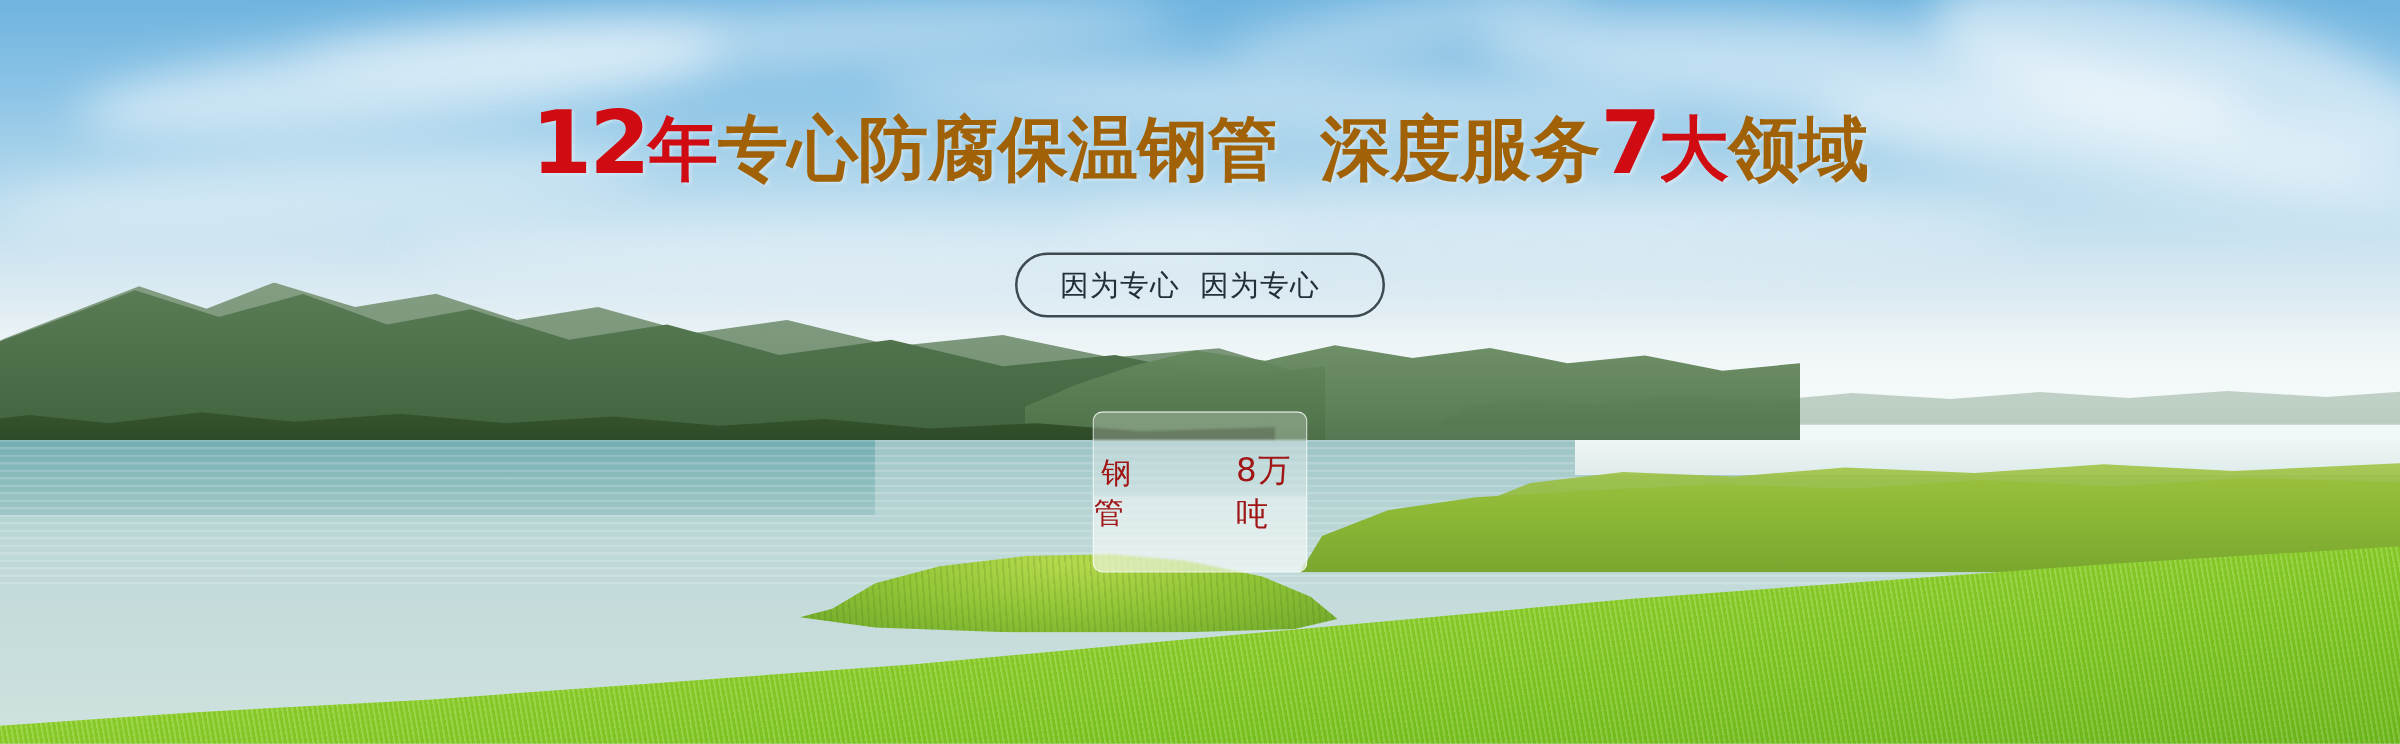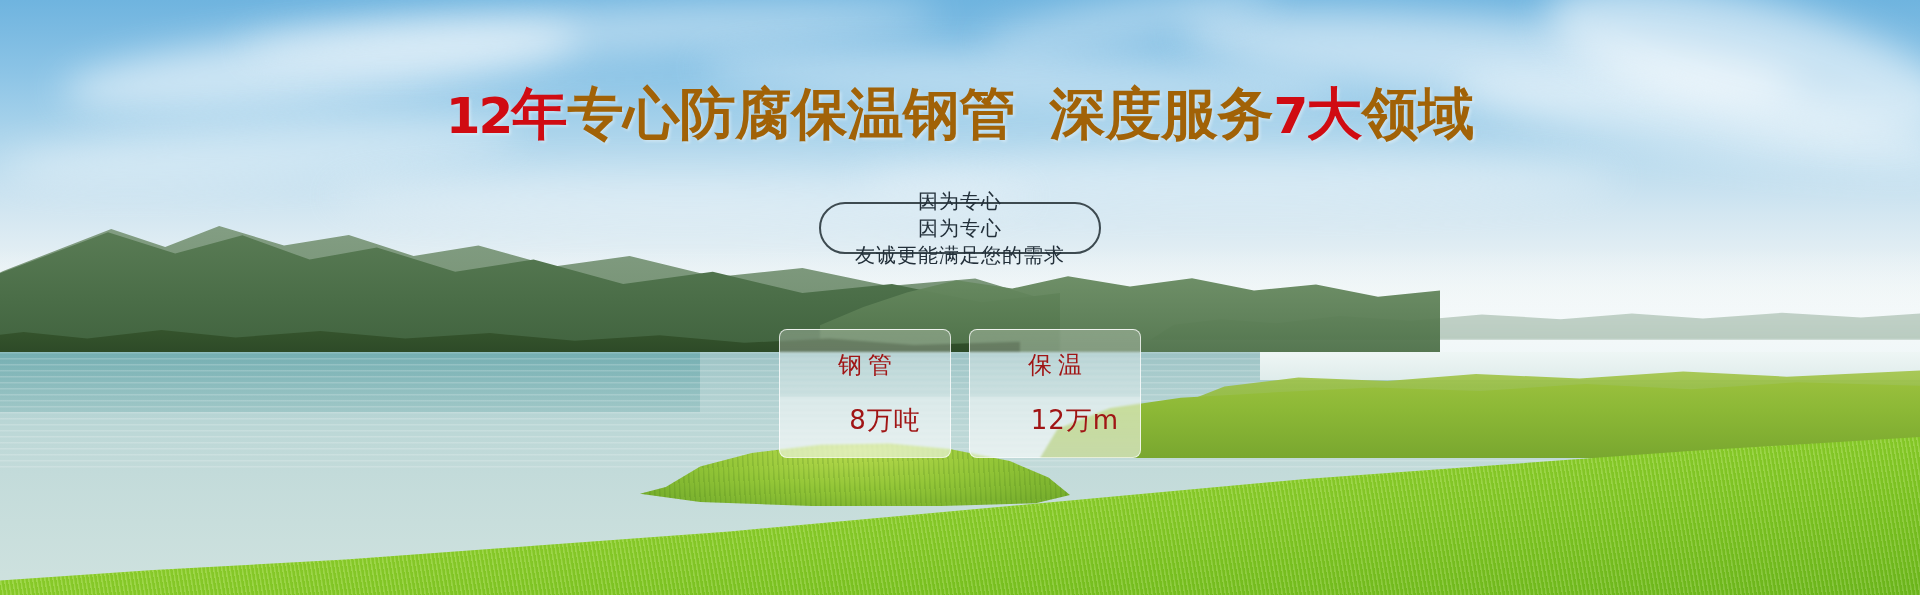--- a/index.html
+++ b/index.html
@@ -162,56 +162,55 @@
     font-weight:bold;
     font-size:56px;
     line-height:60px;
     letter-spacing:0px;
     white-space:nowrap;
     text-shadow:2px 2px 3px rgba(255,255,255,.35);
   }
   .headline .dark{ color:#a16207; }
   .headline .red{ color:#d00b12; }
   .headline .num{
-    font-size:50px;
+    font-size:70px;
     font-weight:bold;
     letter-spacing:-2px;
   }
   .headline .gap{ display:inline-block; width:34px; }
 
   .subtitle{
     position:absolute; left:50%; top:202px;
     transform:translateX(-50%);
     height:52px;
     padding:0 34px;
     display:flex; align-items:center; justify-content:center;
     border:2px solid #3d4a50;
     border-radius:26px;
     font-family:Liberation Sans, sans-serif;
-    font-size:20px;
+    font-size:23px;
     color:#23303a;
     letter-spacing:1px;
     white-space:nowrap;
-    flex-direction:column;
   }
   .subtitle .sp{ display:inline-block; width:16px; }
 
   .cards{
     position:absolute; left:50%; top:329px;
     transform:translateX(-50%);
     display:flex;
     gap:18px;
   }
   .card{
     width:172px; height:129px;
     border:1px solid rgba(255,255,255,.75);
     border-radius:8px;
     background:linear-gradient(180deg, rgba(255,255,255,.26) 0%, rgba(255,255,255,.30) 52%, rgba(255,255,255,.50) 53%, rgba(255,255,255,.58) 100%);
     backdrop-filter:blur(1px);
-    display:flex; flex-direction:column;
+    display:flex; flex-direction:row;
     align-items:center; justify-content:center;
     gap:22px;
     font-family:"DejaVu Sans","Liberation Sans",sans-serif;
   }
   .card .k{
     font-size:24px;
     color:#a01515;
     letter-spacing:6px;
     text-indent:6px;
   }
@@ -262,32 +261,27 @@
 
     <div class="headline">
       <span class="red num">12</span><span class="red">年</span><span class="dark">专心防腐保温钢管</span><span class="gap"></span><span class="dark">深度服务</span><span class="red num">7</span><span class="red">大</span><span class="dark">领域</span>
     </div>
 
     <div class="subtitle">
       <span>因为专心</span>
         <span class="sp"></span>
         <span>因为专心</span>
         <span class="sp"></span>
-        <span>友诚更能满足您的需求</span>
     </div>
 
     <div class="cards">
 
       <div class="card">
         <div class="k">钢管</div>
         <div class="v"><span>8万吨</span></div>
       </div>
 
 
-      <div class="card">
-        <div class="k">保温</div>
-        <div class="v"><span>12万m</span></div>
-      </div>
 
     </div>
 
   </div>
 </div>
 
 </body></html>

